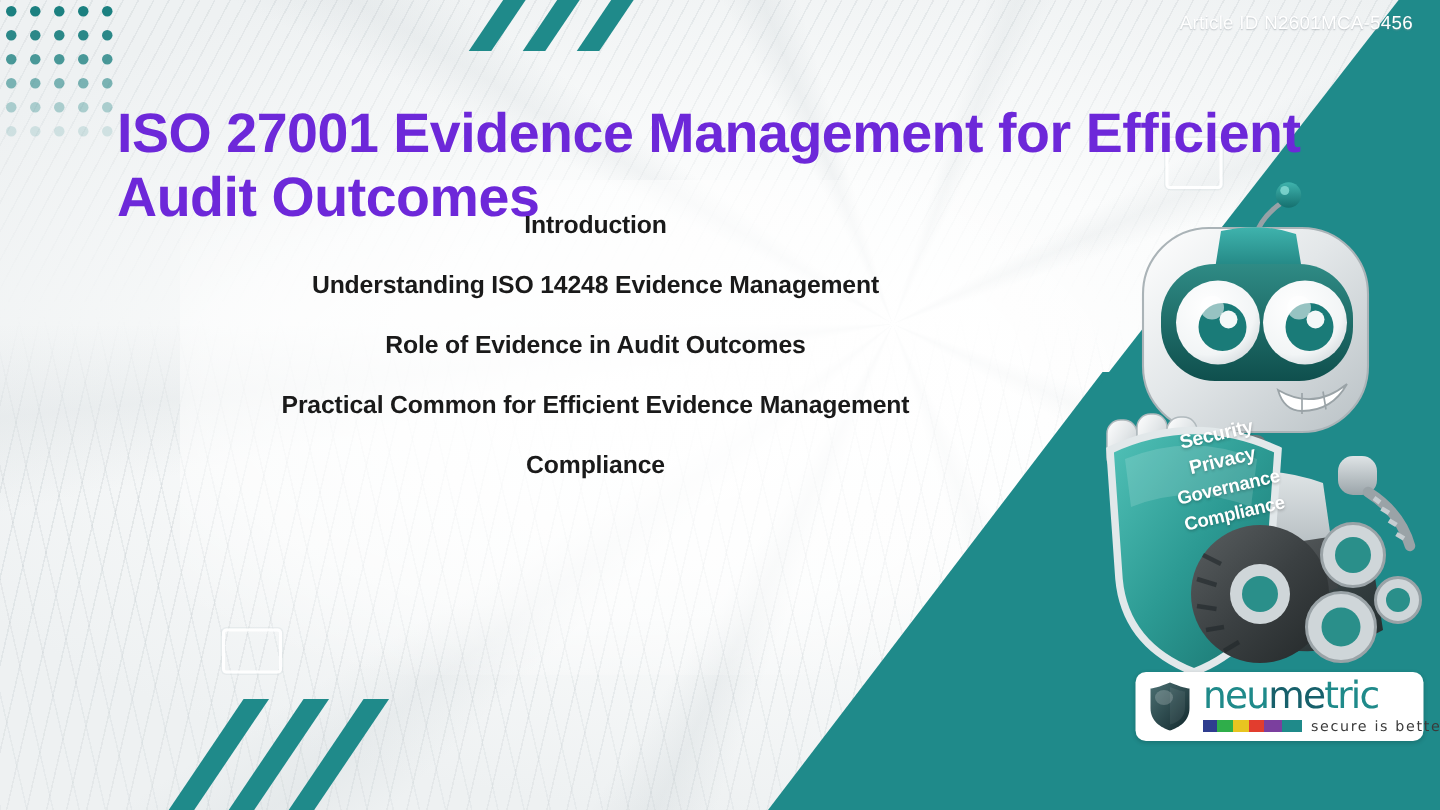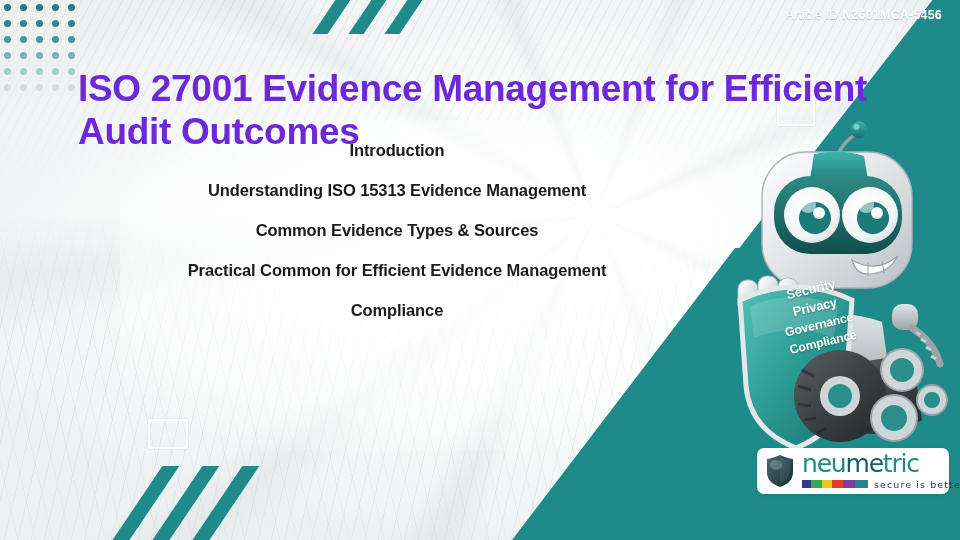--- a/index.html
+++ b/index.html
@@ -100,21 +100,21 @@
   .gs-2{left:148px;top:419px;width:36px;height:26px;border-color:rgba(255,255,255,.9);}
 
   
   .article-id{
     position:absolute;right:18px;top:8px;
     font-size:12.5px;letter-spacing:.2px;
     color:#ffffff;white-space:nowrap;
     text-shadow:0 1px 1px rgba(140,150,156,.55);
   }
   .article-id .label{font-weight:400;opacity:.95;margin-left:9px;}
-  .article-id .value{font-weight:700;}
+  .article-id .value{font-weight:400;}
 
   
   .title{
     position:absolute;left:78px;top:42px;width:810px;
     font-size:37px;line-height:1.17;font-weight:700;
     color:#6d28d9;letter-spacing:-.3px;
   }
 
   
   .agenda{position:absolute;left:117px;top:142px;width:560px;}
@@ -238,22 +238,22 @@
 
   <div class="article-id">
     <span class="label">Article ID</span>
     <span class="value">N2601MCA-5456</span>
   </div>
 
   <h1 class="title">ISO 27001 Evidence Management for Efficient Audit Outcomes</h1>
 
   <div class="agenda">
     <div class="agenda-item">Introduction</div>
-    <div class="agenda-item">Understanding ISO 15313 Evidence Management</div>
-    <div class="agenda-item">Common Evidence Types &amp; Sources</div>
+    <div class="agenda-item">Understanding ISO 14248 Evidence Management</div>
+    <div class="agenda-item">Role of Evidence in Audit Outcomes</div>
     <div class="agenda-item">Practical Common for Efficient Evidence Management</div>
     <div class="agenda-item">Compliance</div>
   </div>
 
   <div class="robot">
     <svg width="244" height="340" viewBox="0 0 244 340">
       <defs>
         <linearGradient id="gMetal" x1="0" y1="0" x2="1" y2="1">
           <stop offset="0" stop-color="#ffffff"></stop>
             <stop offset=".45" stop-color="#e3e7e9"></stop>

